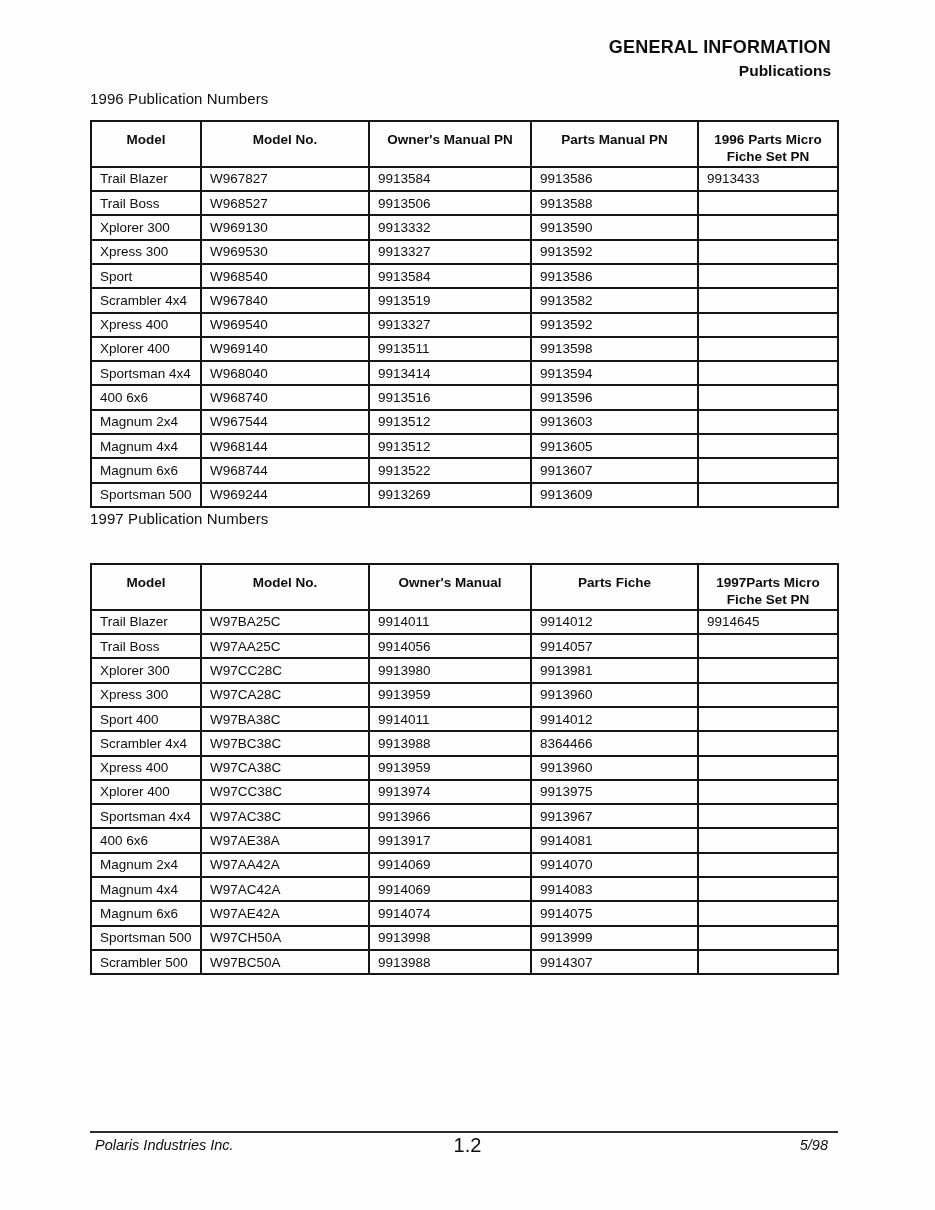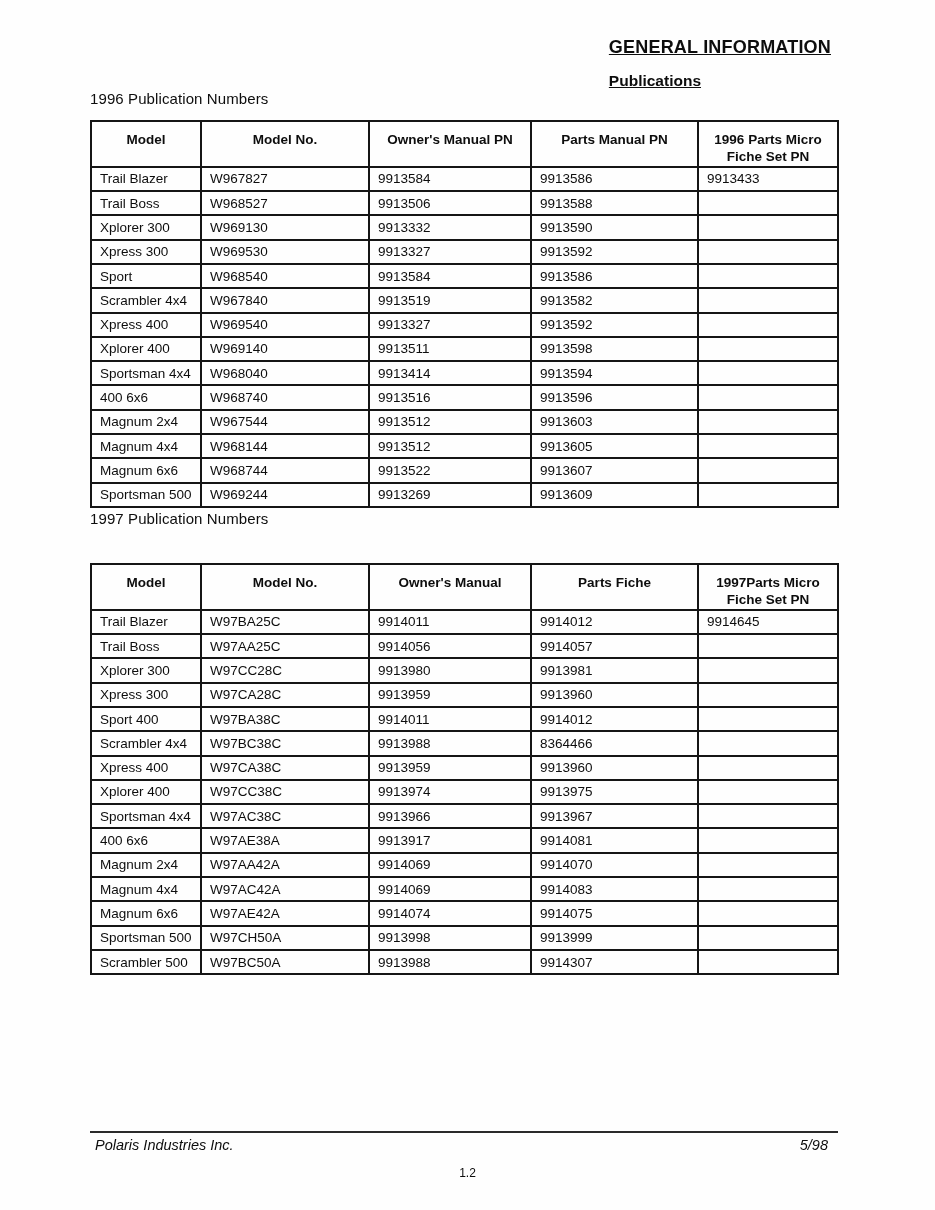--- a/index.html
+++ b/index.html
@@ -9,26 +9,25 @@
     height: 1210px;
     background: #fefefe;
     font-family: "Liberation Sans", sans-serif;
     color: #0d0d0d;
     overflow: hidden;
   }
   .doc-header {
     position: absolute;
     top: 36px;
     right: 104px;
-    text-align: left;
+    text-align: right;
     line-height: 1.25;
-    text-decoration: underline;
   }
   .doc-header .h1 { font-size: 18px; font-weight: bold; letter-spacing: 0.2px; }
-  .doc-header .h2 { font-size: 15.5px; font-weight: bold; margin-top: 12px; }
+  .doc-header .h2 { font-size: 15.5px; font-weight: bold; margin-top: 2px; }
 
   .sec-title {
     position: absolute;
     left: 90px;
     font-size: 15px;
     font-weight: normal;
     letter-spacing: 0.1px;
   }
   .t1996-title { top: 90px; }
   .t1997-title { top: 510px; }
@@ -83,22 +82,21 @@
     top: 1137px;
     font-size: 14.5px;
     font-style: italic;
   }
   .footer-page {
     position: absolute;
     left: 0;
     top: 1134px;
     width: 935px;
     text-align: center;
-    font-size: 12px;
-    margin-top: 32px;
+    font-size: 20px;
   }
   .footer-date {
     position: absolute;
     right: 107px;
     top: 1137px;
     font-size: 14.5px;
     font-style: italic;
   }
 </style>
 </head>

